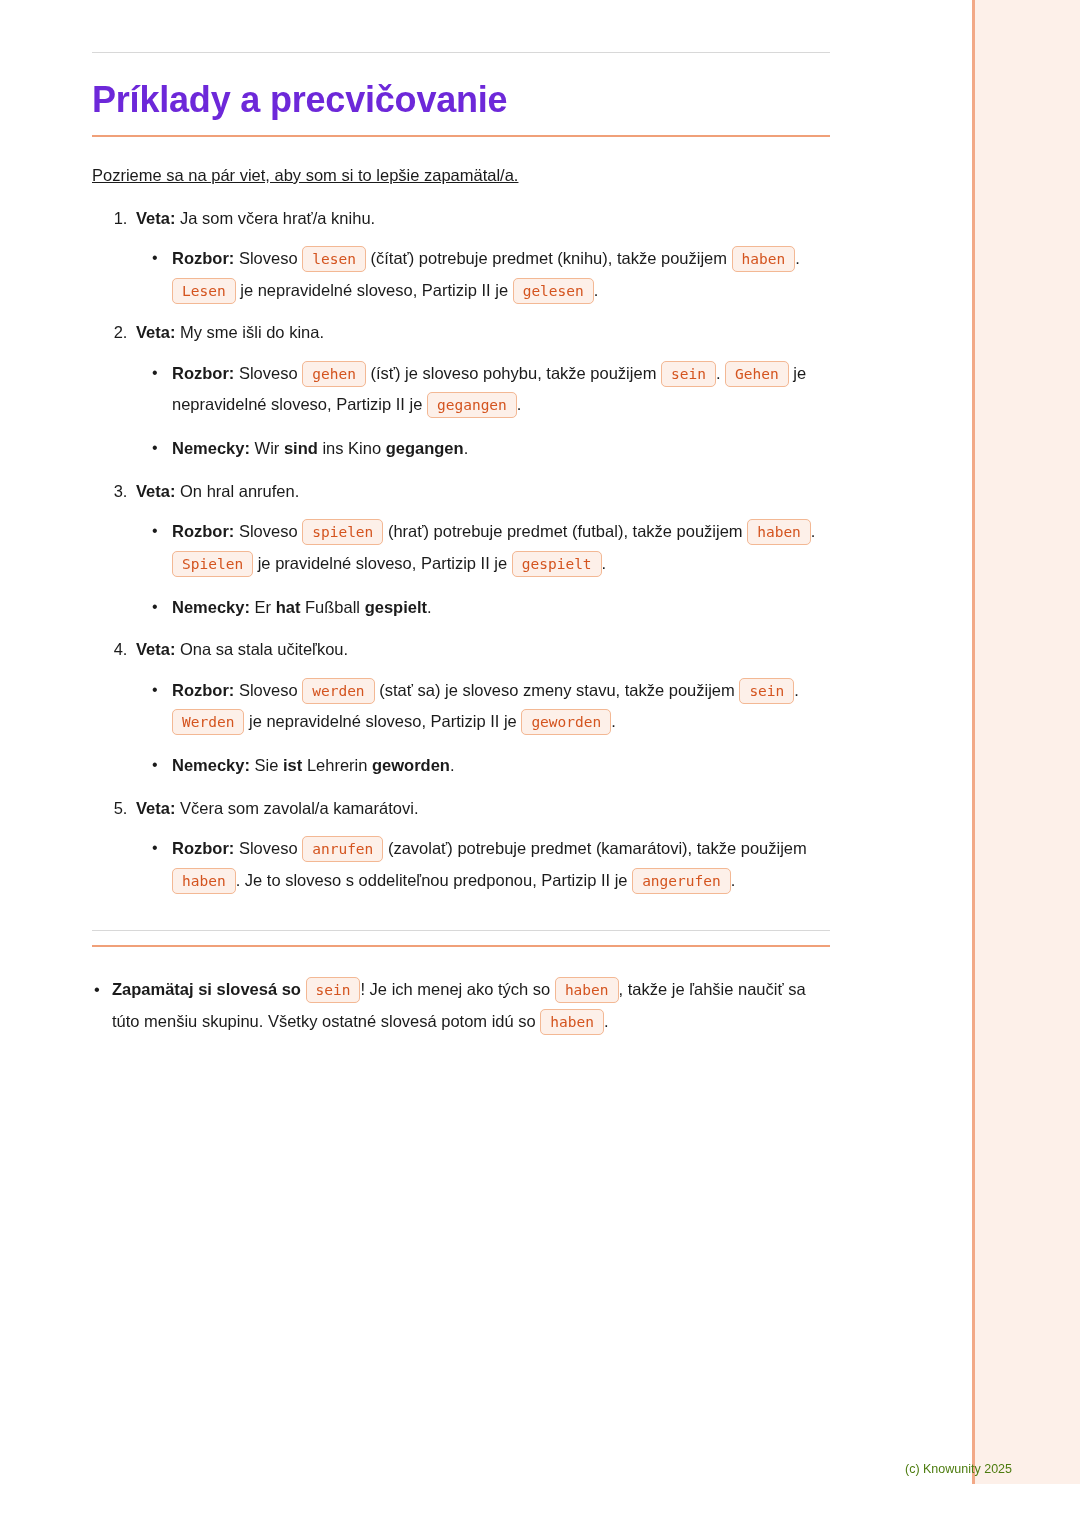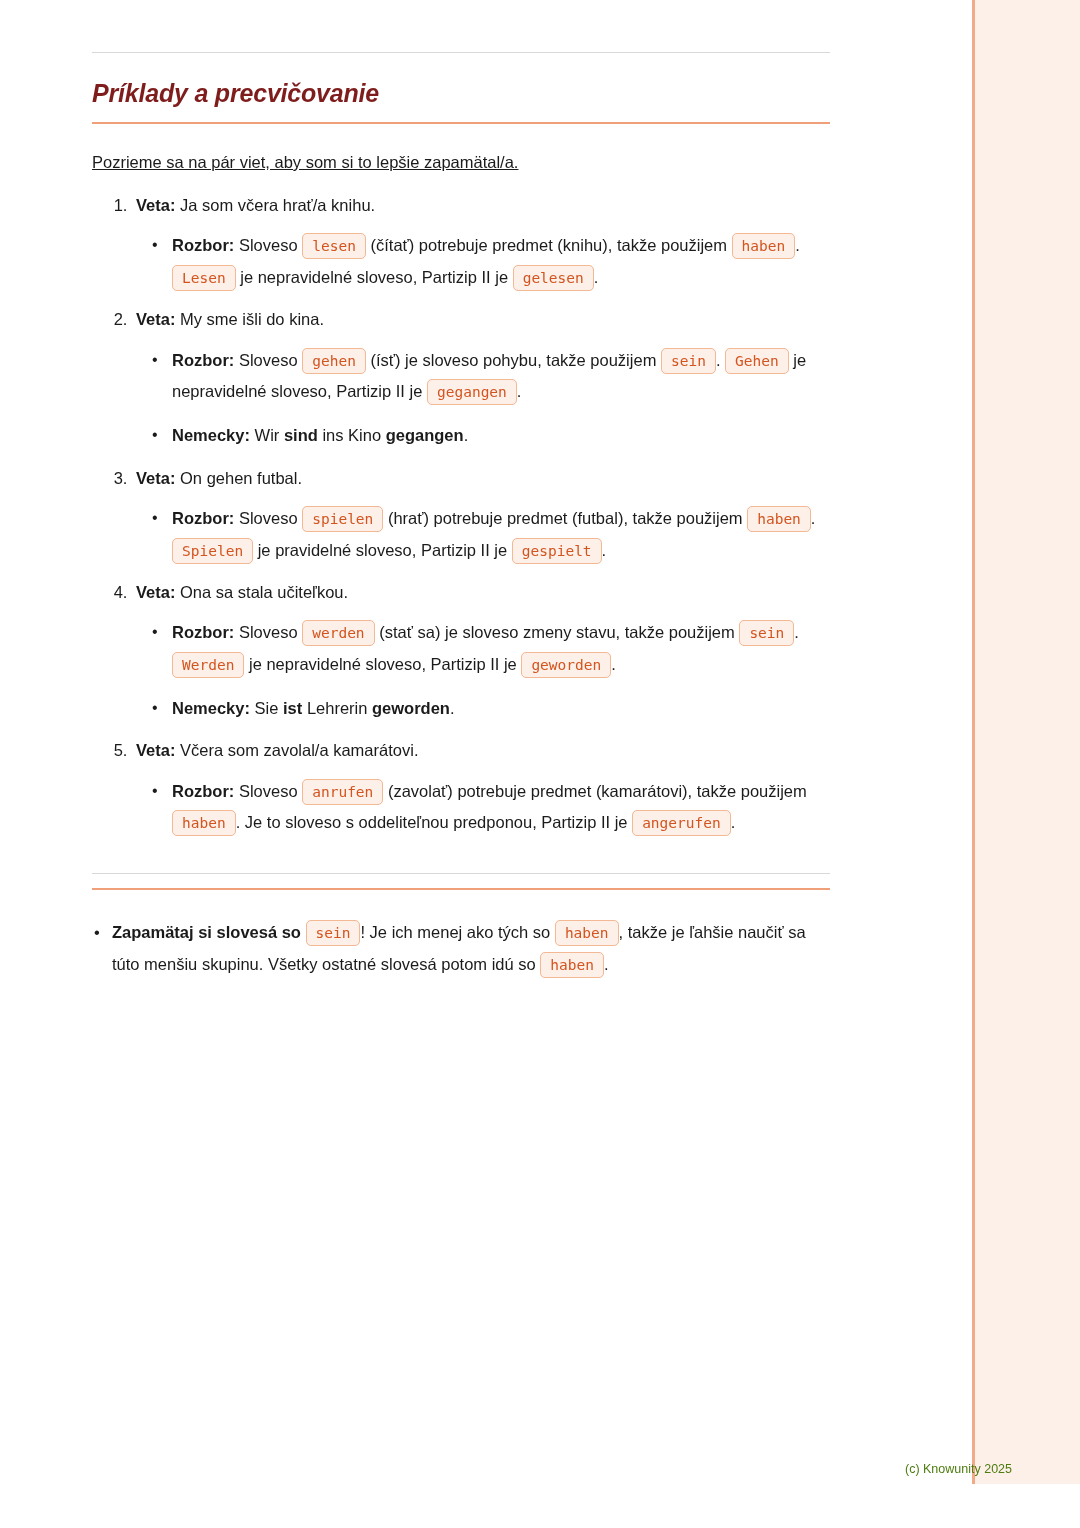--- a/index.html
+++ b/index.html
@@ -31,26 +31,25 @@
   .content {
     position: absolute;
     left: 92px; top: 0;
     width: 738px;
   }
   .top-rule {
     margin-top: 52px;
     border-top: 1px solid #d8d8d8;
   }
   h1.section-title {
-    font-size: 25px;
-    color: #7f1d1d;
+    font-size: 36px;
+    color: #6d28d9;
     font-weight: bold;
     margin: 26px 0 0 0;
     letter-spacing: -0.2px;
-    font-style: italic;
   }
   .title-rule {
     margin-top: 14px;
     border-top: 2px solid #f0a079;
   }
   p.intro {
     font-size: 16.5px;
     color: #1b1b1b;
     margin: 26px 0 0 0;
     line-height: 1.5;
@@ -193,32 +192,39 @@
             <span>Wir</span>
             <span class="b">sind</span>
             <span>ins Kino</span>
             <span class="b">gegangen</span><span>.</span>
           </li>
         </ul>
       </li>
 
       <li>
         <span class="b">Veta:</span>
-        <span>On gehen futbal.</span>
+        <span>On hral anrufen.</span>
         <ul class="detail">
           <li>
             <span class="b">Rozbor:</span>
             <span>Sloveso</span>
             <code class="kw">spielen</code>
             <span>(hrať) potrebuje predmet (futbal), takže použijem</span>
             <code class="kw">haben</code><span>.</span>
             <code class="kw">Spielen</code>
             <span>je pravidelné sloveso, Partizip II je</span>
             <code class="kw">gespielt</code><span>.</span>
           </li>
+          <li>
+            <span class="b">Nemecky:</span>
+            <span>Er</span>
+            <span class="b">hat</span>
+            <span>Fußball</span>
+            <span class="b">gespielt</span><span>.</span>
+          </li>
         </ul>
       </li>
 
       <li>
         <span class="b">Veta:</span>
         <span>Ona sa stala učiteľkou.</span>
         <ul class="detail">
           <li>
             <span class="b">Rozbor:</span>
             <span>Sloveso</span>

